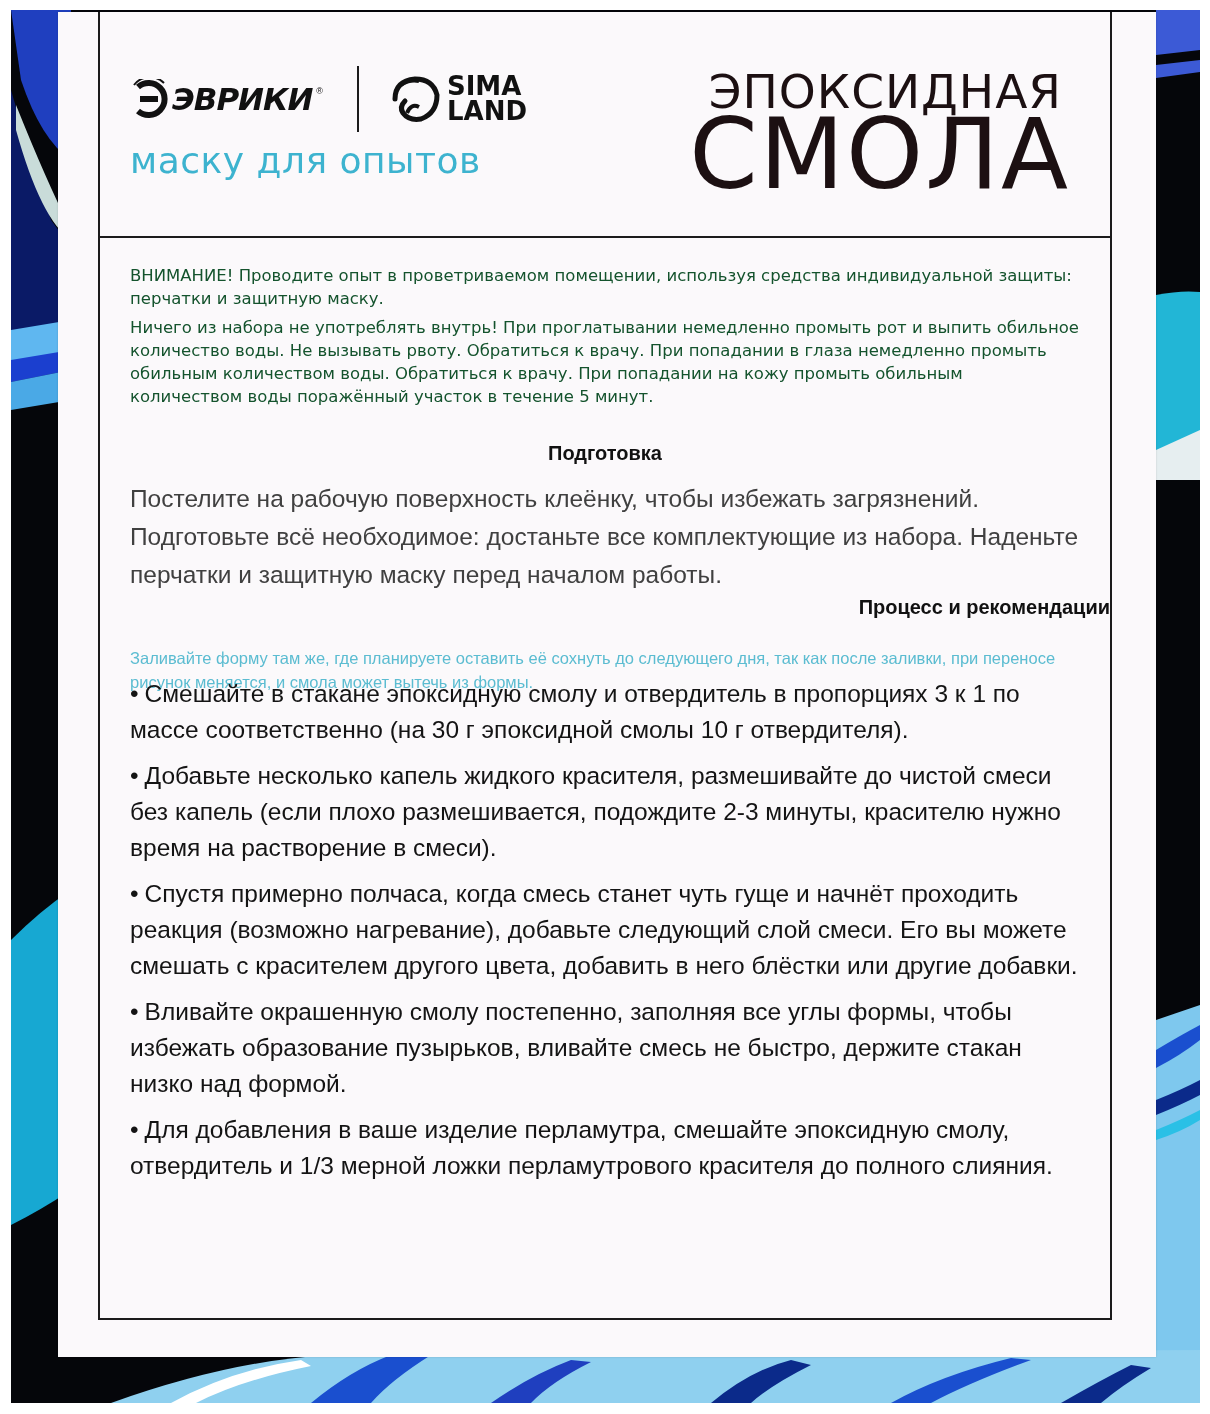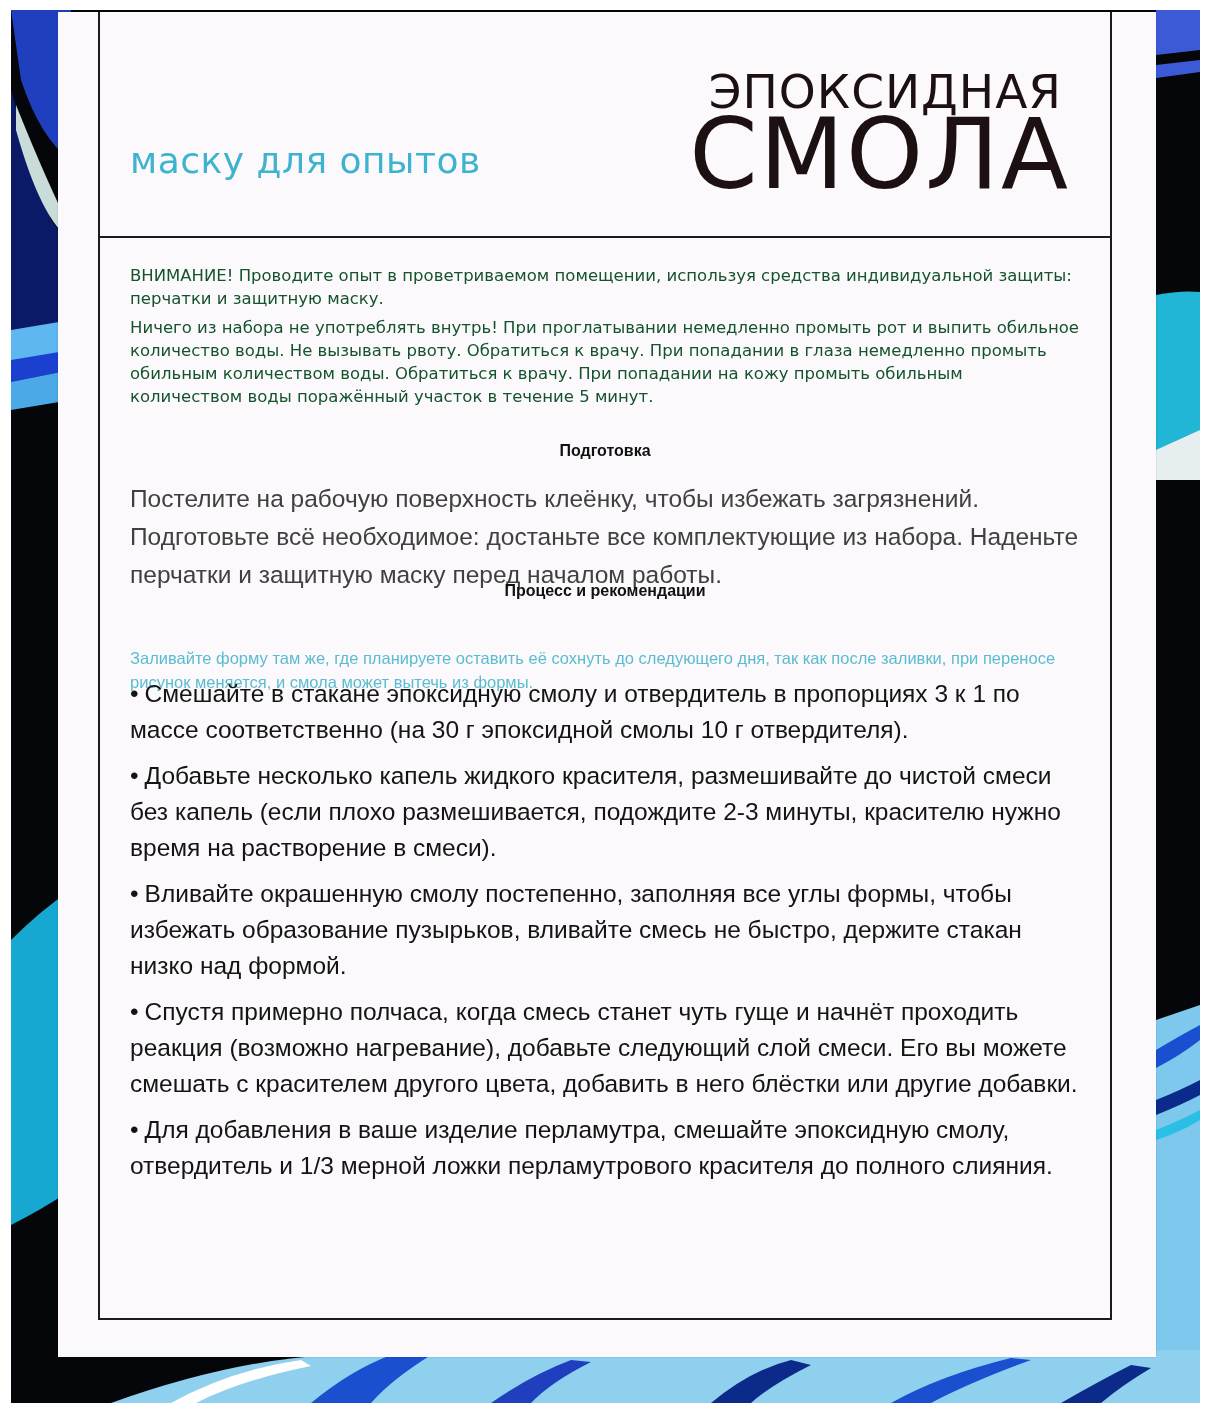--- a/index.html
+++ b/index.html
@@ -61,21 +61,21 @@
     }
 
     .warn {
       position: absolute; left: 30px; top: 252px; width: 950px;
       font-family: "DejaVu Sans", sans-serif; font-size: 16.5px; line-height: 23px; color: #14532d;
     }
     .warn p { margin-bottom: 6px; }
 
     .section-title {
       position: absolute; left: 0; width: 100%; text-align: center;
-      font-family: "Liberation Sans", sans-serif; font-weight: bold; font-size: 16px; color: #111;
+      font-family: "Liberation Sans", sans-serif; font-weight: bold; font-size: 20px; color: #111;
     }
     .body-text {
       position: absolute; left: 30px; width: 960px;
       font-family: "Liberation Sans", sans-serif; font-size: 24.5px; line-height: 38px; color: #404040;
     }
     .process-note {
       position: absolute; left: 30px; top: 634px; width: 960px;
       font-family: "Liberation Sans", sans-serif; font-size: 16.5px; line-height: 24px; color: #5bbcd1;
     }
     .bullets { position: absolute; left: 30px; top: 664px; width: 960px; }
@@ -115,38 +115,61 @@
     <path d="M700 1393 Q740 1360 780 1350 L800 1355 Q760 1375 740 1393 Z" fill="#0b2a8a"></path>
     <path d="M880 1393 Q930 1365 1000 1348 L1020 1350 Q960 1372 920 1393 Z" fill="#1a4fcf"></path>
     <path d="M1050 1393 Q1090 1370 1120 1355 L1140 1358 Q1110 1376 1090 1393 Z" fill="#0b2a8a"></path>
   </svg>
 </div>
 
 <div class="sheet">
   <div class="frame">
 
     <div class="header">
+      <div class="logos">
+        <div class="logo-evriki">
+          <svg class="mark" viewBox="0 0 40 40">
+            <path d="M8 8 A16 16 0 1 1 8 32" fill="none" stroke="#111" stroke-width="6"></path>
+            <rect x="10" y="17" width="18" height="6" fill="#111"></rect>
+            <path d="M4 6 A20 20 0 0 1 34 4" fill="none" stroke="#111" stroke-width="2"></path>
+          </svg>
+          <span class="word">ЭВРИКИ</span>
+          <span class="reg">®</span>
+        </div>
+        <div class="logo-divider"></div>
+        <div class="logo-sima">
+          <svg class="dolphin" viewBox="0 0 52 52">
+            <path d="M6 26 Q6 8 26 6 Q44 6 48 22 Q48 40 32 46 Q20 48 14 40 Q10 34 16 28" fill="none" stroke="#111" stroke-width="5" stroke-linecap="round"></path>
+            <path d="M12 12 Q20 6 30 8" fill="none" stroke="#111" stroke-width="4"></path>
+            <path d="M18 40 Q22 30 30 34" fill="none" stroke="#111" stroke-width="4"></path>
+          </svg>
+          <div class="text">
+            <div>SIMA</div>
+            <div>LAND</div>
+          </div>
+        </div>
+      </div>
       <div class="subtitle">маску для опытов</div>
       <div class="title-top">ЭПОКСИДНАЯ</div>
       <div class="title-main">СМОЛА</div>
     </div>
 
     <div class="warn">
       <p>ВНИМАНИЕ! Проводите опыт в проветриваемом помещении, используя средства индивидуальной защиты: перчатки и защитную маску.</p>
       <p>Ничего из набора не употреблять внутрь! При проглатывании немедленно промыть рот и выпить обильное количество воды. Не вызывать рвоту. Обратиться к врачу. При попадании в глаза немедленно промыть обильным количеством воды. Обратиться к врачу. При попадании на кожу промыть обильным количеством воды поражённый участок в течение 5 минут.</p>
     </div>
 
     <div class="section-title" style="top:430px;">Подготовка</div>
     <div class="body-text" style="top:468px;">Постелите на рабочую поверхность клеёнку, чтобы избежать загрязнений. Подготовьте всё необходимое: достаньте все комплектующие из набора. Наденьте перчатки и защитную маску перед началом работы.</div>
 
-    <div class="section-title" style="top:570px;">Процесс и рекомендации</div>
+    <div class="section-title" style="top:584px;text-align:right;">Процесс и рекомендации</div>
     <div class="process-note">Заливайте форму там же, где планируете оставить её сохнуть до следующего дня, так как после заливки, при переносе рисунок меняется, и смола может вытечь из формы.</div>
 
     <div class="bullets">
       <div class="bullet"><span class="dot">•</span><span>Смешайте в стакане эпоксидную смолу и отвердитель в пропорциях 3 к 1 по массе соответственно (на 30 г эпоксидной смолы 10 г отвердителя).</span></div>
       <div class="bullet"><span class="dot">•</span><span>Добавьте несколько капель жидкого красителя, размешивайте до чистой смеси без капель (если плохо размешивается, подождите 2-3 минуты, красителю нужно время на растворение в смеси).</span></div>
+      <div class="bullet"><span class="dot">•</span><span>Спустя примерно полчаса, когда смесь станет чуть гуще и начнёт проходить реакция (возможно нагревание), добавьте следующий слой смеси. Его вы можете смешать с красителем другого цвета, добавить в него блёстки или другие добавки.</span></div>
       <div class="bullet"><span class="dot">•</span><span>Вливайте окрашенную смолу постепенно, заполняя все углы формы, чтобы избежать образование пузырьков, вливайте смесь не быстро, держите стакан низко над формой.</span></div>
-      <div class="bullet"><span class="dot">•</span><span>Спустя примерно полчаса, когда смесь станет чуть гуще и начнёт проходить реакция (возможно нагревание), добавьте следующий слой смеси. Его вы можете смешать с красителем другого цвета, добавить в него блёстки или другие добавки.</span></div>
       <div class="bullet"><span class="dot">•</span><span>Для добавления в ваше изделие перламутра, смешайте эпоксидную смолу, отвердитель и 1/3 мерной ложки перламутрового красителя до полного слияния.</span></div>
     </div>
 
   </div>
 </div>
 
 </body></html>

